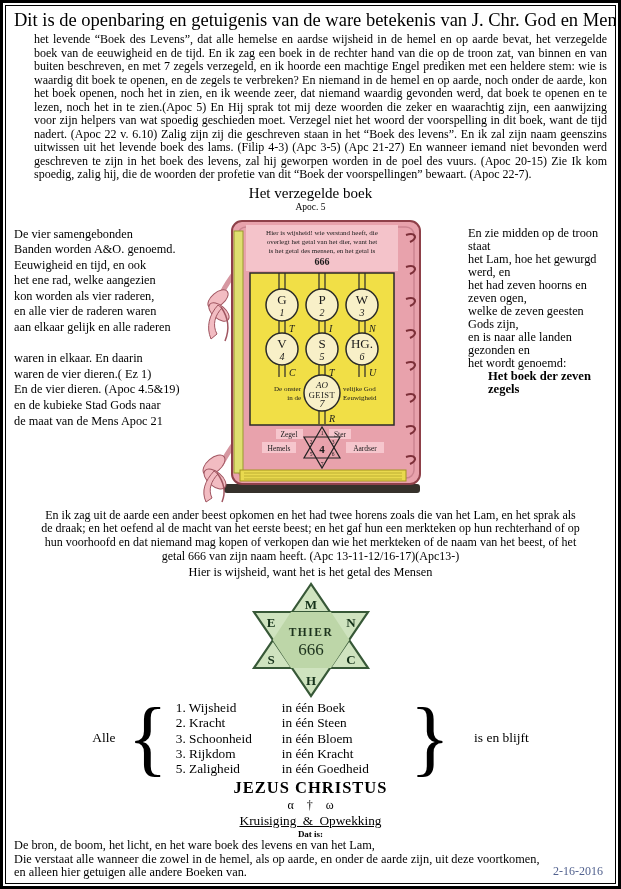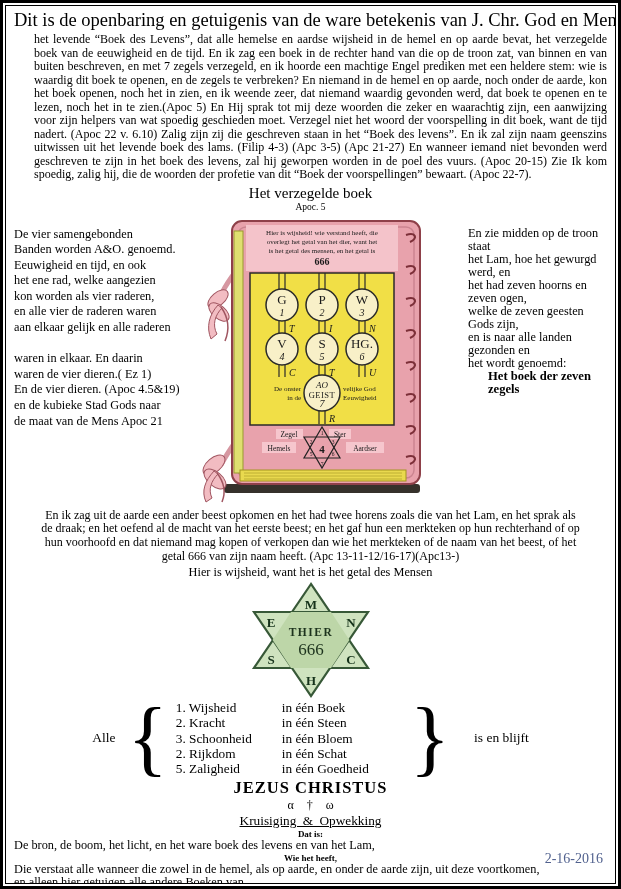--- a/index.html
+++ b/index.html
@@ -28,21 +28,21 @@
   .alle { font-size:13.5px; margin-right:12px; }
   .blijft { font-size:13.5px; margin-left:24px; }
   .brace { font-size:84px; line-height:72px; font-family:"Liberation Serif", serif; }
   .brace.l { margin-right:8px; } .brace.r { margin-left:8px; }
   .list-grid { display:grid; grid-template-columns:106px 120px; font-size:13.3px; line-height:15.4px; }
   .jezus { text-align:center; font-weight:bold; font-size:16.5px; letter-spacing:1px; margin-top:1px; }
   .symbols { text-align:center; font-size:12px; word-spacing:10px; }
   .kruisiging { text-align:center; font-size:13.3px; word-spacing:3px;text-decoration:underline; }
   .tiny-line { text-align:center; font-size:9px; font-weight:bold; }
   .bottom-line { text-align:left; font-size:12.3px; line-height:13.8px; }
-  .date { position:absolute; right:12px; bottom:16px; font-size:14px; color:#51618e; }
+  .date { position:absolute; right:12px; bottom:4px; font-size:12px; color:#51618e; }
   svg text { font-family:"Liberation Serif", serif; fill:#1a1a1a; }
   svg .hdr { font-size:7px; }
   svg .n666 { font-size:10px; font-weight:bold; }
   svg .cl { font-size:13px; }
   svg .cn { font-size:10px; font-style:italic; }
   svg .tinct { font-size:10px; font-style:italic; }
   svg .arnd { font-size:7px; }
   svg .geist { font-size:8.5px; letter-spacing:0.5px; }
   svg .ao { font-size:9px; font-style:italic; }
   svg .seal-lab { font-size:7.5px; }
@@ -244,33 +244,32 @@
   <div class="list-row">
     <span class="alle">Alle</span>
     <span class="brace l">{</span>
     <div class="list-grid">
       <span>1. Wijsheid</span>
           <span>in één Boek</span>
       <span>2. Kracht</span>
           <span>in één Steen</span>
       <span>3. Schoonheid</span>
           <span>in één Bloem</span>
-      <span>2. Rijkdom</span>
-          <span>in één Schat</span>
+      <span>3. Rijkdom</span>
+          <span>in één Kracht</span>
       <span>5. Zaligheid</span>
           <span>in één Goedheid</span>
     </div>
     <span class="brace r">}</span>
     <span class="blijft">is en  blijft</span>
   </div>
 
   <div class="jezus">JEZUS CHRISTUS</div>
   <div class="symbols">α † ω</div>
   <div class="kruisiging">Kruisiging  &amp;  Opwekking</div>
   <div class="tiny-line">Dat is:</div>
   <div class="bottom-line">De bron, de boom, het licht, en het ware boek des levens en van het Lam,</div>
-  <div class="tiny-line">Wie het heeft,</div>
   <div class="bottom-line">Die verstaat alle wanneer die zowel in de hemel, als op aarde, en onder de aarde zijn, uit deze voortkomen,</div>
   <div class="bottom-line">en alleen hier getuigen alle andere Boeken van.</div>
   <div class="date">2-16-2016</div>
 
  </div>
 </div>
 
 </body></html>

